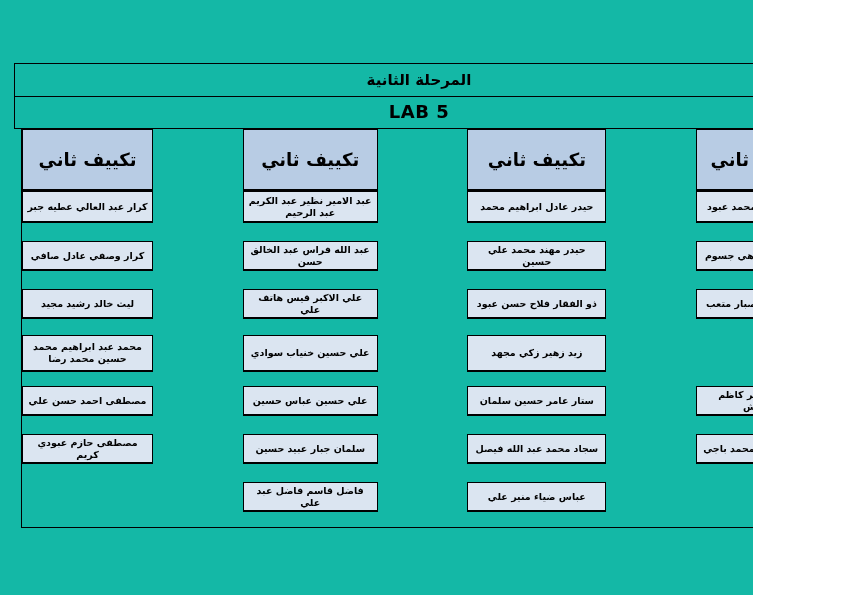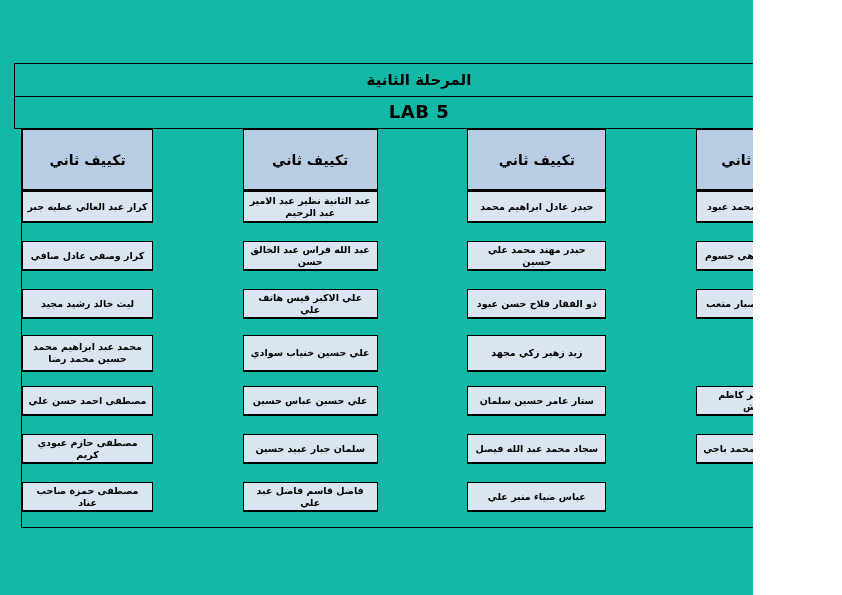--- a/index.html
+++ b/index.html
@@ -40,21 +40,21 @@
   .group.g0 { width: 127px; }
   .group.g1 { width: 139px; }
   .group.g2 { width: 135px; }
   .group.g3 { width: 131px; }
   .header-box {
     height: 62px;
     background: #b8cce4;
     border: 1.4px solid #000;
     border-bottom: 2.6px solid #000;
     display: flex; align-items: center; justify-content: center;
-    font-weight: bold; font-size: 14px; color: #000;
+    font-weight: bold; font-size: 18px; color: #000;
     text-align: center;
   }
   .slot { height: 30px; margin-top: 18px; }
   .group > .slot:nth-child(2) { margin-top: 0; height: 32px; }
   .group > .slot:nth-child(5) { margin-top: 16px; height: 37px; }
   .group > .slot:nth-child(6) { margin-top: 14px; }
   .name-box {
     width: 100%; height: 100%;
     background: #dbe5f1;
     border: 1.4px solid #000;
@@ -122,21 +122,21 @@
           <div class="name-box">سجاد محمد عبد الله فيصل</div>
         </div>
       <div class="slot">
           <div class="name-box">عباس ضياء منير علي</div>
         </div>
     </div>
 
     <div class="group g2">
       <div class="header-box">تكييف ثاني</div>
       <div class="slot">
-          <div class="name-box">عبد الثانية نظير عبد الامير عبد الرحيم</div>
+          <div class="name-box">عبد الامير نظير عبد الكريم عبد الرحيم</div>
         </div>
       <div class="slot">
           <div class="name-box">عبد الله فراس عبد الخالق حسن</div>
         </div>
       <div class="slot">
           <div class="name-box">علي الاكبر قيس هاتف علي</div>
         </div>
       <div class="slot">
           <div class="name-box">علي حسين خنياب سوادي</div>
         </div>
@@ -164,19 +164,16 @@
         </div>
       <div class="slot">
           <div class="name-box">محمد عبد ابراهيم محمد حسين محمد رضا</div>
         </div>
       <div class="slot">
           <div class="name-box">مصطفى احمد حسن علي</div>
         </div>
       <div class="slot">
           <div class="name-box">مصطفى حازم عبودي كريم</div>
         </div>
-      <div class="slot">
-          <div class="name-box">مصطفى حمزة صاحب عناد</div>
-        </div>
     </div>
 
   </div>
 </div>
 
 </body></html>

